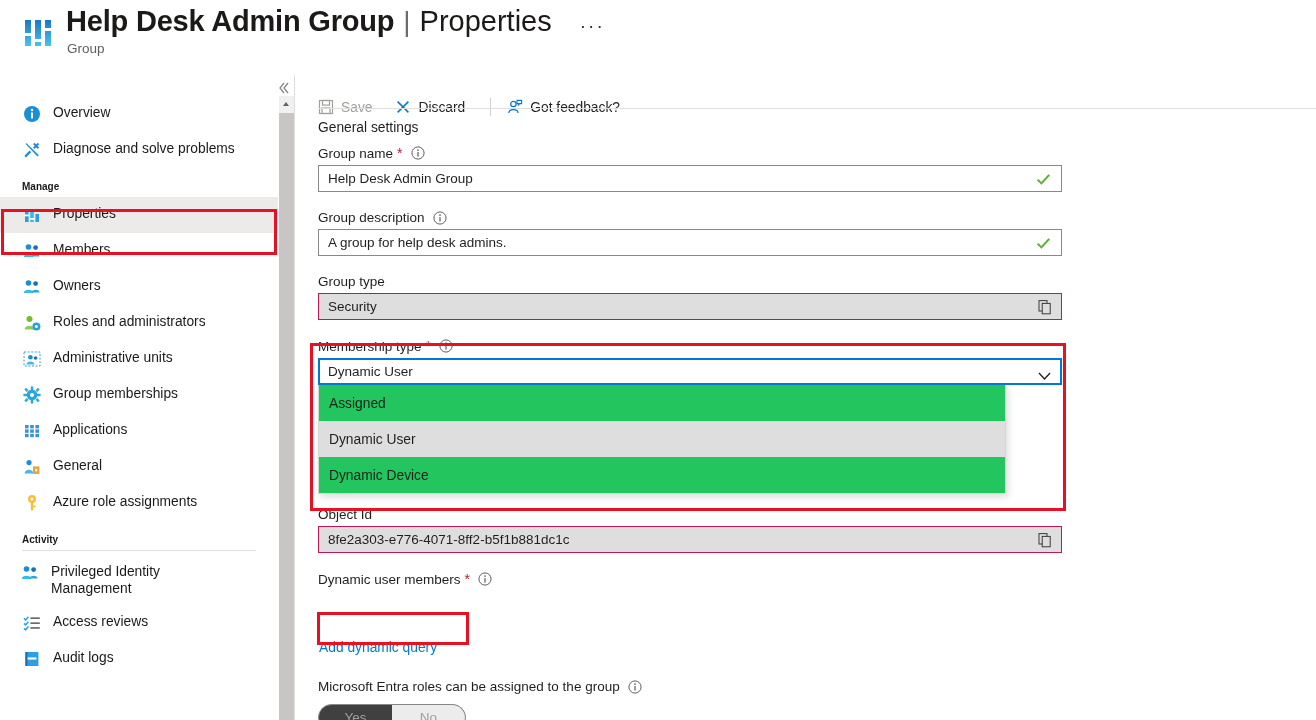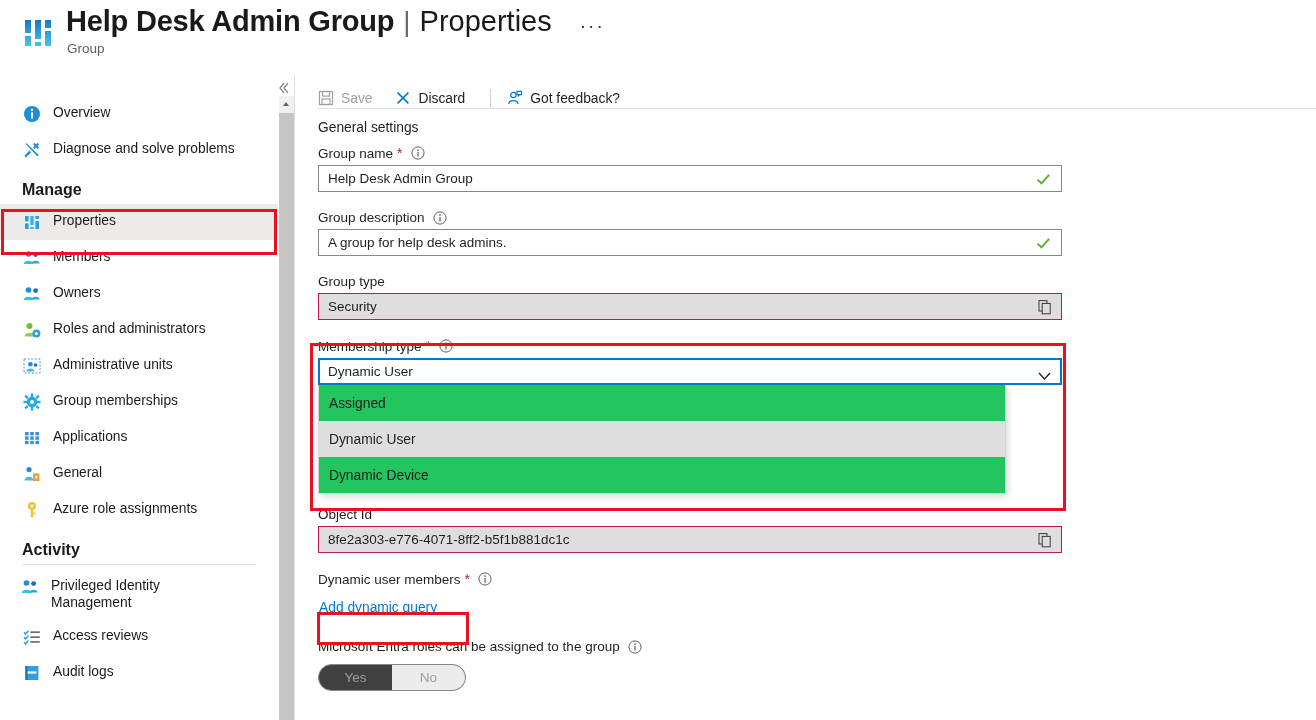--- a/index.html
+++ b/index.html
@@ -21,32 +21,32 @@
   #ellipsis-menu { margin-left: 22px; font-size: 19px; color: #323130; letter-spacing: 2px; line-height: 1; padding: 4px 6px; cursor: pointer; position: relative; top: 4px; }
   #page-kind { position: absolute; left: 67px; top: 41px; font-size: 13.5px; color: #605e5c; }
 
   
   #sidebar { position: absolute; left: 0; top: 96px; width: 278px; height: 624px; background: #fff; }
   .nav-item { display: flex; align-items: flex-start; height: 36px; padding-left: 22px; cursor: pointer; font-size: 13.8px; color: #1b1a19; }
   .nav-item.tall { height: 50px; padding-left: 20px; }
   .nav-item.selected { background: #edebe9; }
   .nav-ico { width: 20px; height: 20px; flex: 0 0 20px; margin-top: 8px; margin-right: 11px; position: relative; }
   .nav-label { margin-top: 8px; line-height: 17px; }
-  .nav-head { padding-left: 22px; font-size: 16px; font-weight: 700; color: #1b1a19; margin-top: 13px; margin-bottom: 5px; }
+  .nav-head { padding-left: 22px; font-size: 10px; font-weight: 700; color: #1b1a19; margin-top: 13px; margin-bottom: 5px; }
   .nav-rule { margin: 4px 22px 4px 22px; height: 1px; background: #e1dfdd; }
 
   
   #collapse-btn { position: absolute; left: 276px; top: 80px; width: 16px; height: 16px; color: #8a8886; font-size: 14px; line-height: 14px; cursor: pointer; }
   #sb-track { position: absolute; left: 279px; top: 96px; width: 15px; height: 624px; background: #c8c6c4; }
   #sb-up { position: absolute; left: 279px; top: 96px; width: 15px; height: 17px; background: #f0f0f0; cursor: pointer; }
   #sb-up::after { content: ""; position: absolute; left: 4px; top: 6px; border-left: 3.5px solid transparent; border-right: 3.5px solid transparent; border-bottom: 4.5px solid #606060; }
   #pane-divider { position: absolute; left: 294px; top: 75px; width: 1px; height: 645px; background: #e1dfdd; }
 
   
-  #cmdbar { position: absolute; left: 318px; top: 85px; height: 26px; display: flex; align-items: center; gap: 0; }
+  #cmdbar { position: absolute; left: 318px; top: 94px; height: 26px; display: flex; align-items: center; gap: 0; }
   .cmd { display: flex; align-items: center; height: 26px; padding: 0 9px 0 0; margin-right: 14px; cursor: pointer; font-size: 13.8px; color: #201f1e; white-space: nowrap; }
   .cmd.disabled { color: #a19f9d; cursor: default; }
   .cmd-ico { width: 16px; height: 16px; margin-right: 7px; flex: 0 0 16px; }
   #cmd-divider { width: 1px; height: 18px; background: #d2d0ce; margin: 0 16px 0 2px; }
   #cmd-rule { position: absolute; left: 318px; top: 108px; width: 998px; height: 1px; background: #e1dfdd; }
 
   
   #form { position: absolute; left: 318px; top: 120px; width: 760px; }
   .sec-title { font-size: 13.8px; color: #201f1e; margin-bottom: 10px; }
   .fld-label { font-size: 13.5px; color: #201f1e; display: flex; align-items: center; margin-bottom: 4px; }
@@ -63,21 +63,21 @@
   
   #combo-wrap { position: relative; width: 744px; border-radius: 32px; }
   #combo { width: 744px; height: 27px; border: 2px solid #0078d4; background: #fff; display: flex; align-items: center; position: relative; cursor: pointer; }
   #combo .val { font-size: 13.5px; color: #201f1e; padding-left: 8px; }
   #combo-caret { position: absolute; right: 9px; top: 7px; width: 13px; height: 10px; }
   #options { width: 688px; background: #fff; border: 1px solid #d6d6d6; border-top: none; box-shadow: 2px 3px 7px rgba(0,0,0,0.14); }
   .opt { height: 36px; display: flex; align-items: center; padding-left: 10px; font-size: 13.8px; color: #201f1e; cursor: pointer; background: #22c55e; }
   .opt.active { background: #dedede; }
 
   
-  #add-query-link { display: inline-block; font-size: 13.8px; color: #0078d4; cursor: pointer; padding: 2px 1px; }
+  #add-query-link { display: inline-block; font-size: 13.8px; color: #0078d4; cursor: pointer; padding: 2px 1px; margin-top: 40px; }
 
   
   #toggle { width: 148px; height: 27px; border: 1px solid #8a8886; border-radius: 14px; display: flex; overflow: hidden; cursor: pointer; background: #404040; }
   .tgl-seg { flex: 1; display: flex; align-items: center; justify-content: center; font-size: 13.5px; color: #a19f9d; }
   .tgl-seg.on { background: #ececec; }
 
   
   .annot { position: absolute; border: 3px solid #e81123; pointer-events: none; z-index: 40; }
   #annot-properties { left: 1px; top: 209px; width: 276px; height: 46px; }
   #annot-membership { left: 310px; top: 343px; width: 756px; height: 168px; }

